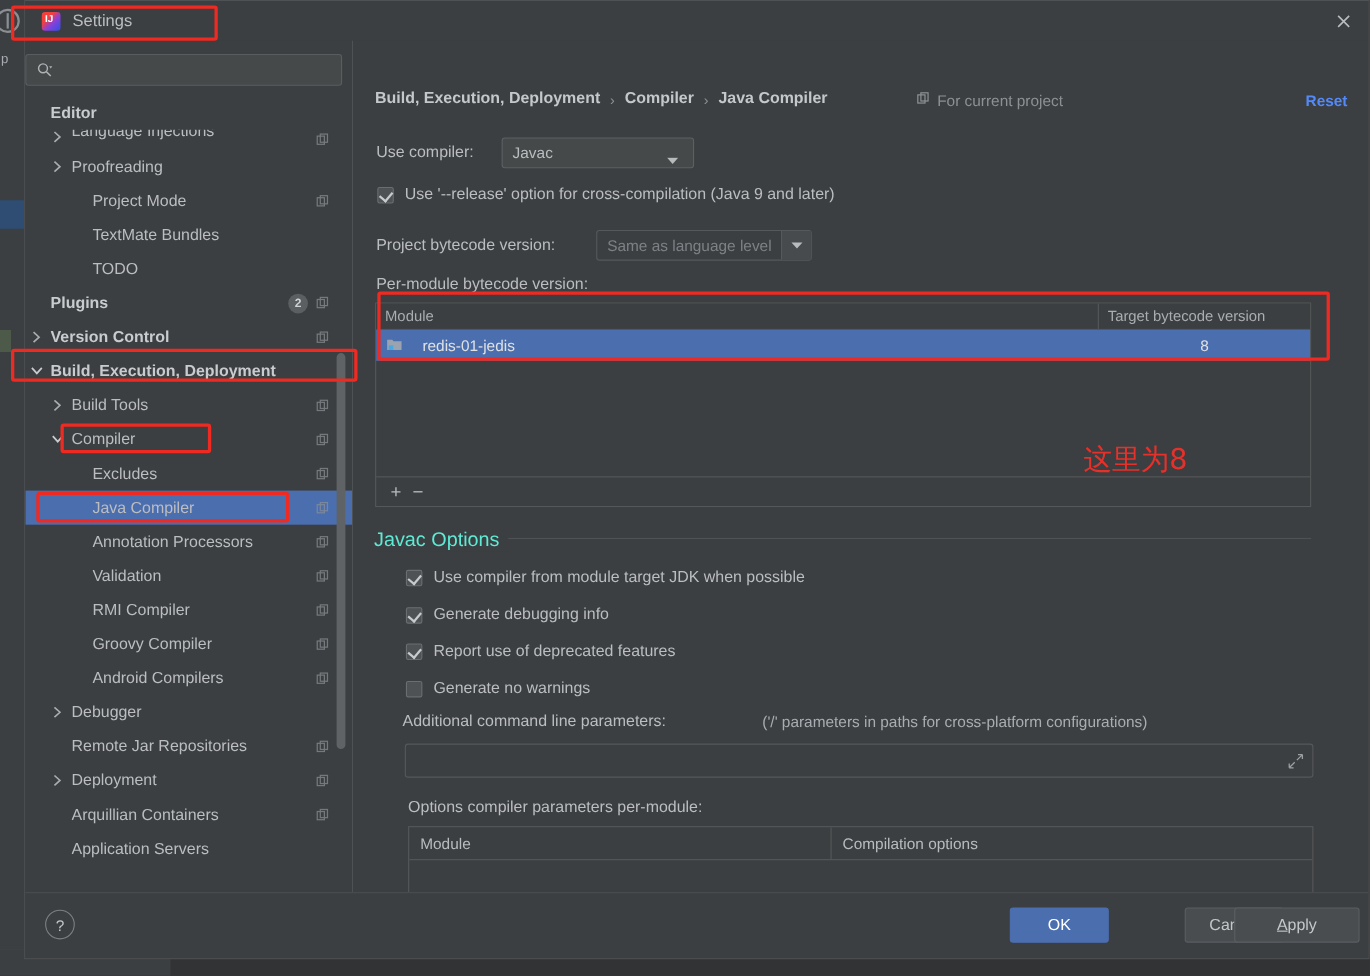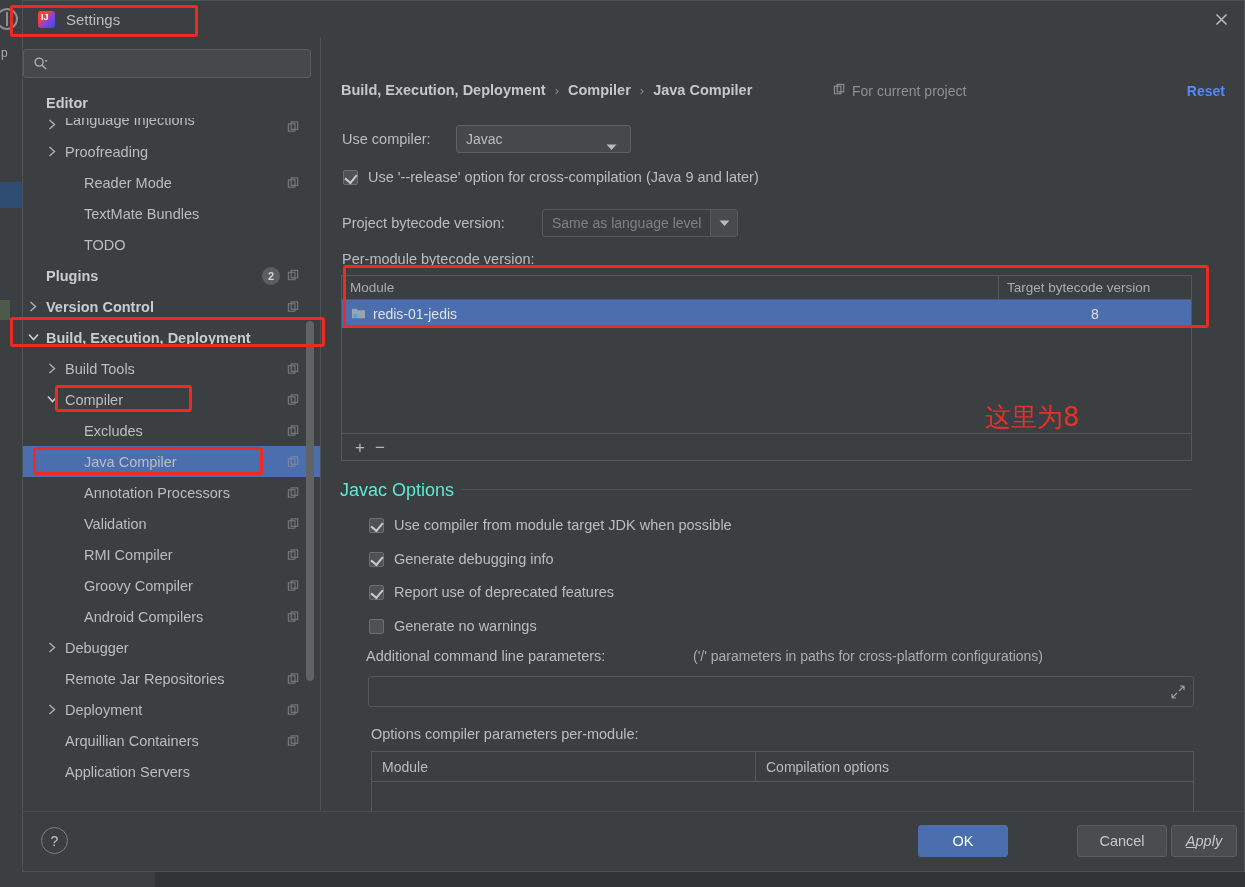--- a/index.html
+++ b/index.html
@@ -240,21 +240,21 @@
     padding-left: 8px; overflow: hidden; white-space: nowrap;
   }
   #mod-thead .th.c1 { flex: 1; border-right: 1px solid #555859; }
   #mod-thead .th.c2 { width: 192px; flex: 0 0 192px; }
   #mod-rows { flex: 1; position: relative; }
   .mod-row {
     height: 28px; display: flex; align-items: center;
     background: #4b6eaf;
   }
   .mod-row .m-name {
-    flex: 1; display: flex; align-items: center; gap: 7px;
+    flex: 1; display: flex; align-items: center; gap: 18px;
     padding-left: 9px; color: #dfe1e3; font-size: 14px;
   }
   .mod-row .m-ver {
     width: 192px; flex: 0 0 192px;
     text-align: center; color: #dfe1e3; font-size: 14px;
   }
   #mod-toolbar {
     height: 27px; flex: 0 0 27px;
     border-top: 1px solid #555859;
     display: flex; align-items: center; gap: 10px;
@@ -345,21 +345,21 @@
     border-radius: 3px; font-size: 14.5px;
     display: flex; align-items: center; justify-content: center;
     cursor: default; border: 1px solid #5a5e61; color: #c5c8cb;
     background: #4a4d4f;
   }
   #ok-btn {
     left: 895px; width: 90px;
     background: #4b6eaf; border-color: #4b6eaf; color: #ffffff;
   }
   #cancel-btn { left: 1054px; width: 90px; }
-  #apply-btn  { left: 1148px; width: 66px; font-style: italic; }
+  #apply-btn  { left: 1099px; width: 114px; }
   #apply-btn u { text-decoration: underline; }
 
   
   .anno-box {
     position: absolute; border: 3px solid #ee2a22;
     border-radius: 3px; pointer-events: none; z-index: 50;
   }
   #anno-title    { left: 10px;  top: 5px;   width: 188px; height: 32px; }
   #anno-bed      { left: 10px;  top: 317px; width: 315px; height: 30px; }
   #anno-compiler { left: 55px;  top: 385px; width: 137px; height: 27px; }
@@ -432,21 +432,21 @@
           <div class="tree-row">
             <span class="chev" style="margin-left: 23px;">
               <svg width="9" height="11" viewBox="0 0 9 11">
                 <path d="M1.5 1 L6.5 5.5 L1.5 10" stroke="#a9acb0" stroke-width="1.5" fill="none"></path>
               </svg>
             </span>
             <span class="t-label" style="margin-left: 6px;">Proofreading</span>
           </div>
           <div class="tree-row">
             <span class="chev" style="margin-left: 42px;"></span>
-            <span class="t-label" style="margin-left: 6px;">Reader Mode</span>
+            <span class="t-label" style="margin-left: 6px;">Project Mode</span>
             <span class="row-icons">
               <span class="proj-icon">
                 <svg width="13" height="13" viewBox="0 0 14 14">
                   <rect x="1.5" y="3.5" width="7" height="8" stroke="#8d9094" stroke-width="1.2" fill="none"></rect>
                   <rect x="4.5" y="1.5" width="7" height="8" stroke="#8d9094" stroke-width="1.2" fill="none"></rect>
                 </svg>
               </span>
             </span>
           </div>
           <div class="tree-row">

